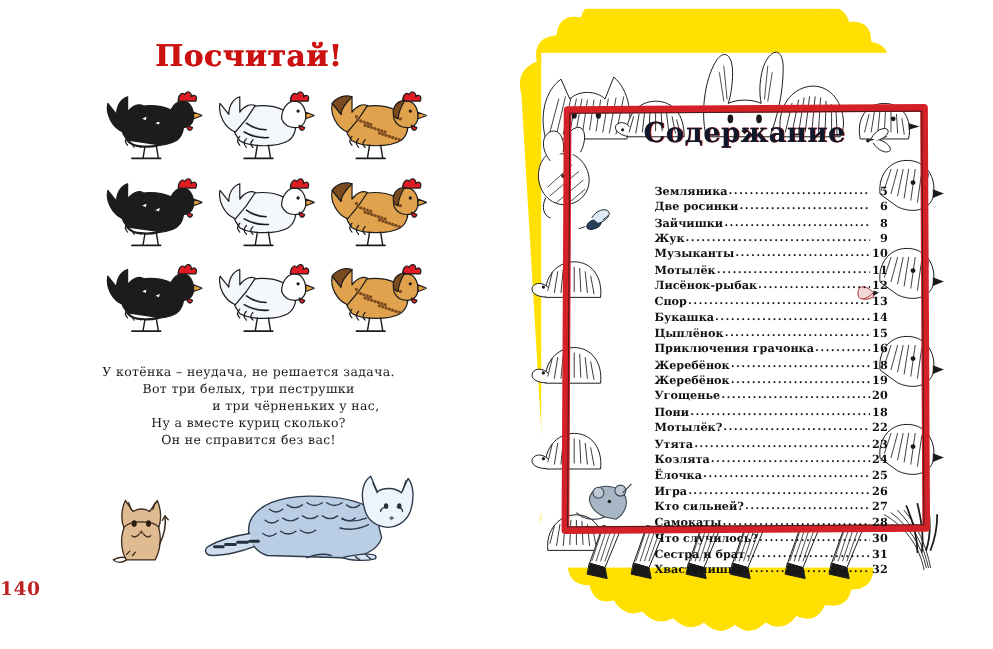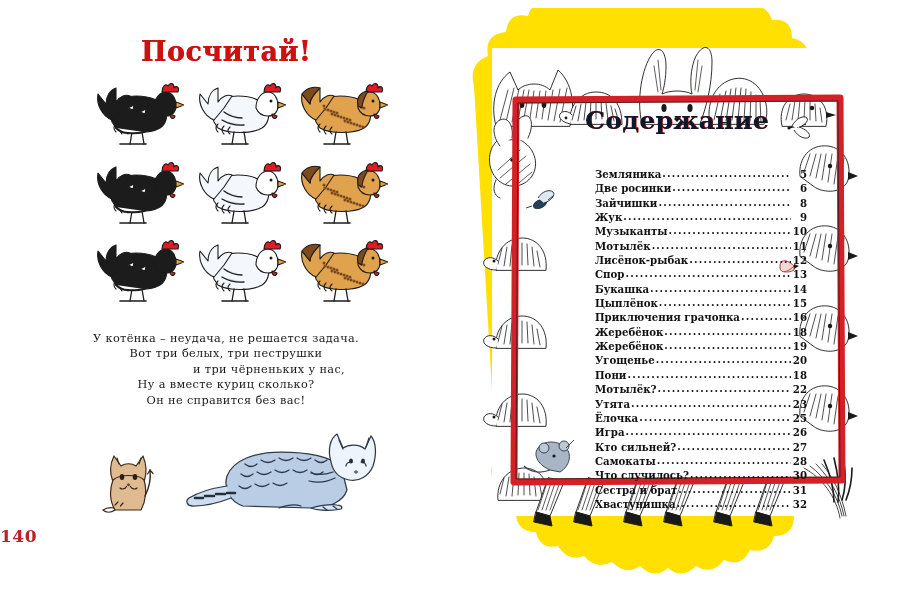--- a/index.html
+++ b/index.html
@@ -823,20 +823,25 @@
             <span class="t-title">Мотылёк?</span>
             <span class="t-dots"></span>
             <span class="t-page">22</span>
           </div>
           <div class="toc-row">
             <span class="t-title">Утята</span>
             <span class="t-dots"></span>
             <span class="t-page">23</span>
           </div>
           <div class="toc-row">
+            <span class="t-title">Козлята</span>
+            <span class="t-dots"></span>
+            <span class="t-page">24</span>
+          </div>
+          <div class="toc-row">
             <span class="t-title">Ёлочка</span>
             <span class="t-dots"></span>
             <span class="t-page">25</span>
           </div>
           <div class="toc-row">
             <span class="t-title">Игра</span>
             <span class="t-dots"></span>
             <span class="t-page">26</span>
           </div>
           <div class="toc-row">

